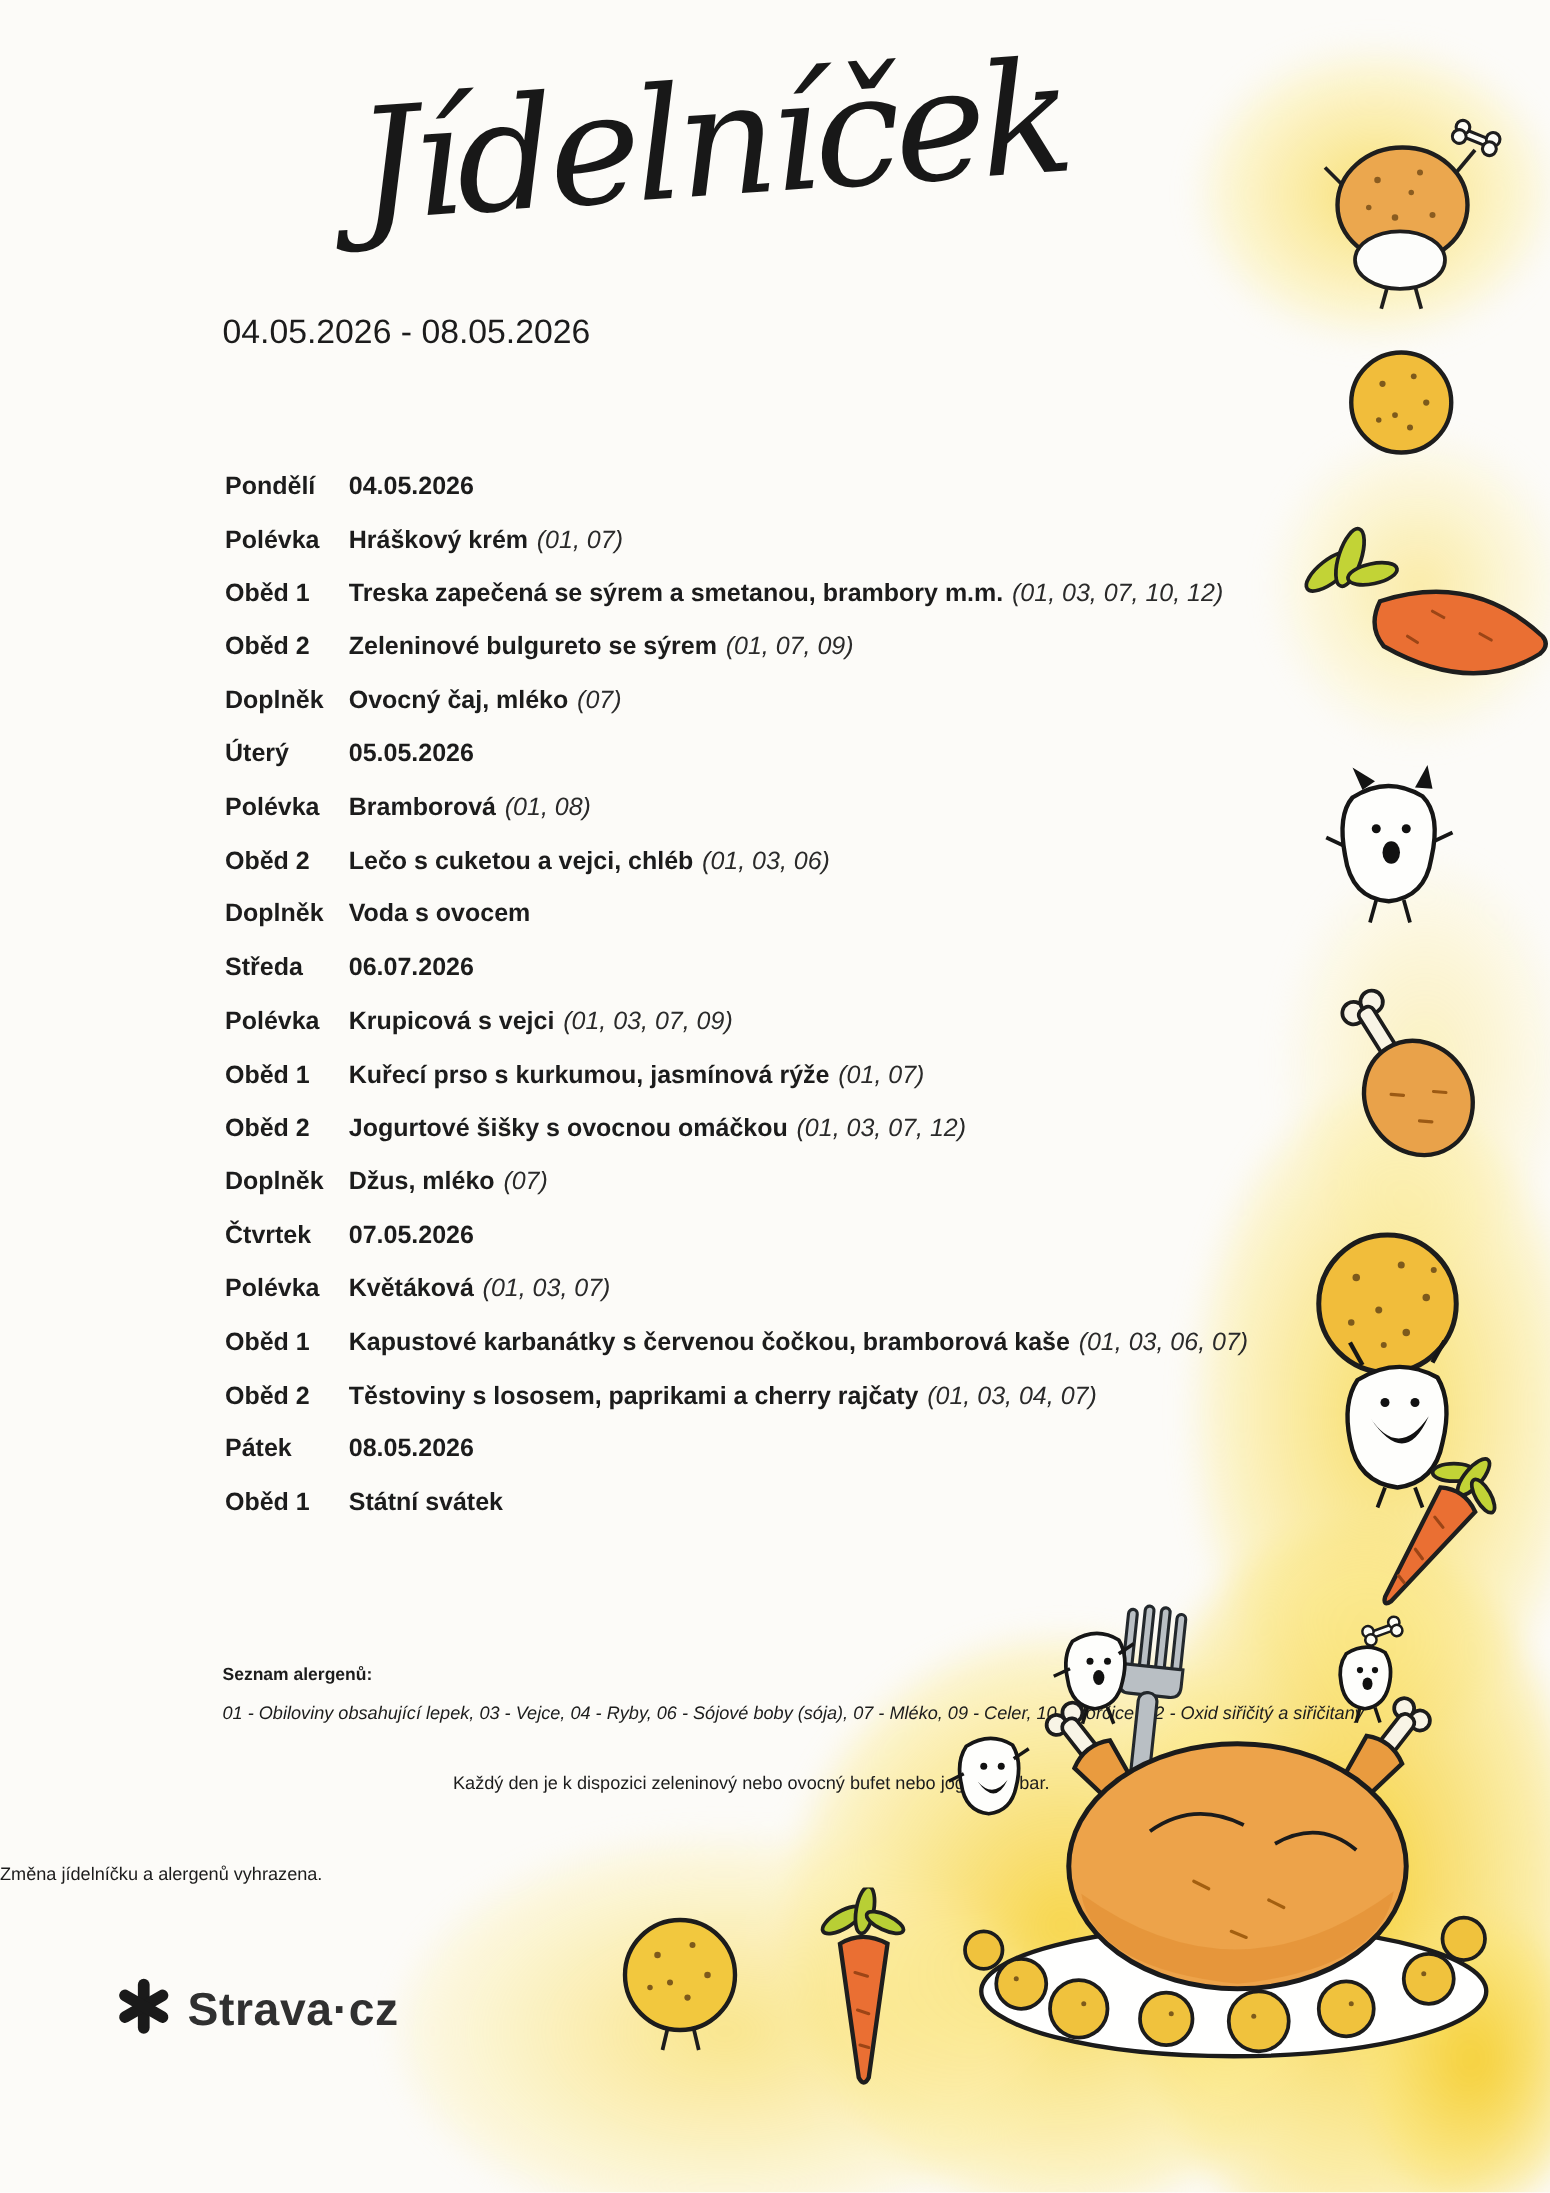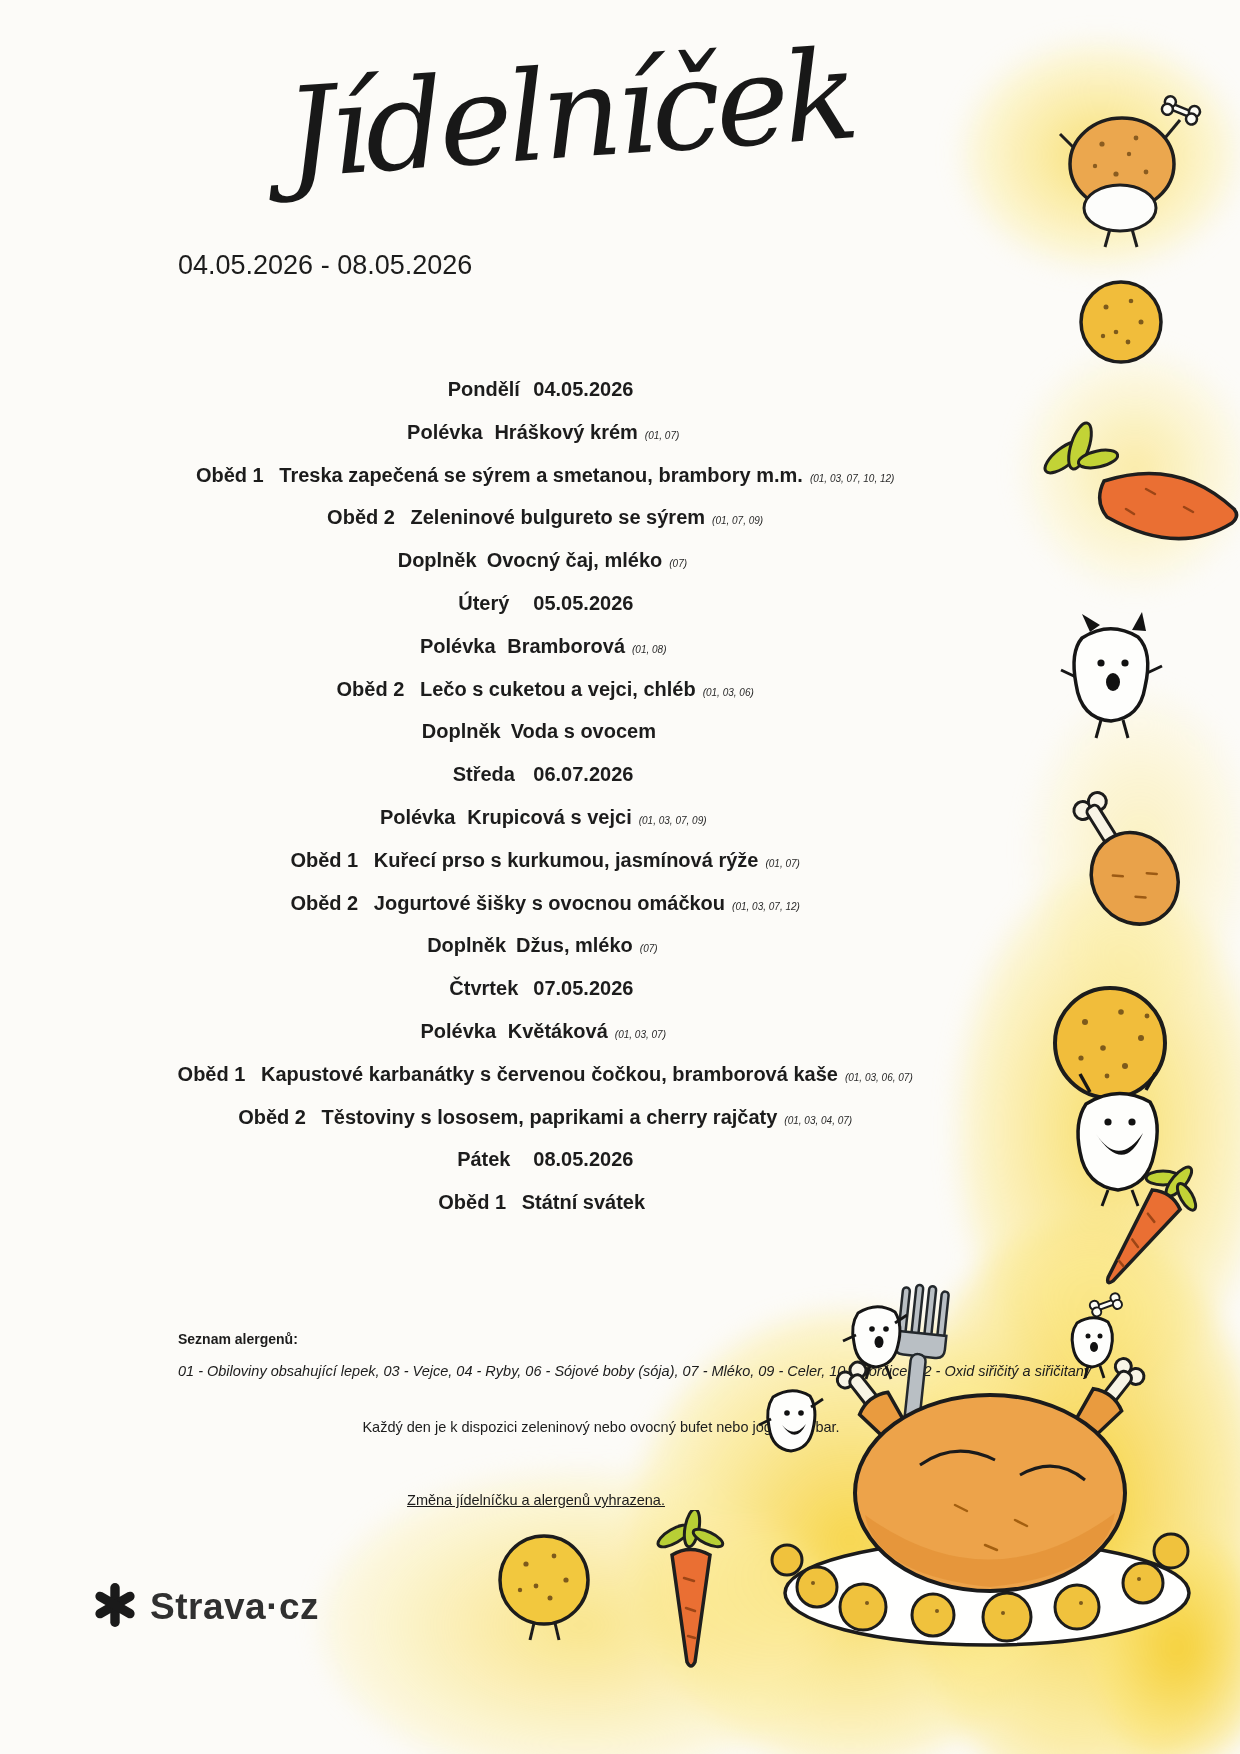--- a/index.html
+++ b/index.html
@@ -29,29 +29,29 @@
     font-size:124px;
     letter-spacing:-5px;
     color:#181818;
     transform:rotate(-4deg);
     white-space:nowrap;
   }
   .date-range{
     position:absolute;left:178px;top:250px;z-index:2;
     font-size:27px;font-weight:normal;
   }
-  .menu-table{position:absolute;left:162px;top:368px;z-index:2;text-align:center;}
+  .menu-table{position:absolute;left:180px;top:368px;z-index:2;}
   .menu-row{height:42.8px;line-height:42.8px;white-space:nowrap;}
   .row-label{display:inline-block;width:99px;font-weight:bold;font-size:20px;}
   .row-text{font-weight:bold;font-size:20px;}
-  .row-allerg{font-style:italic;font-size:10px;color:#2a2a2a;margin-left:7px;}
+  .row-allerg{font-style:italic;font-size:20px;color:#2a2a2a;margin-left:7px;}
   .allerg-heading{position:absolute;left:178px;top:1331px;z-index:2;font-size:14px;font-weight:bold;}
   .allerg-list{position:absolute;left:178px;top:1363px;z-index:2;font-size:14.5px;font-style:italic;white-space:nowrap;}
   .note1{position:absolute;left:0;top:1419px;width:1202px;text-align:center;z-index:2;font-size:14.5px;}
-  .note2{position:absolute;left:0;top:1492px;width:1072px;text-align:center;z-index:2;font-size:14.5px;text-decoration:underline;}
+  .note2{position:absolute;left:0;top:1492px;width:1072px;text-align:left;z-index:2;font-size:14.5px;}
   .brand{position:absolute;left:92px;top:1582px;z-index:2;display:flex;align-items:center;gap:12px;}
   .brand-text{font-size:37px;font-weight:bold;color:#303030;letter-spacing:.5px;text-align:right;}
 
   
   .illu{position:absolute;z-index:3;}
   .i-potato-top{left:1040px;top:80px;}
   .i-orange{left:1075px;top:276px;}
   .i-carrot-right{left:1028px;top:415px;}
   .i-ghost-horns{left:1052px;top:612px;}
   .i-drumstick{left:1055px;top:780px;}

